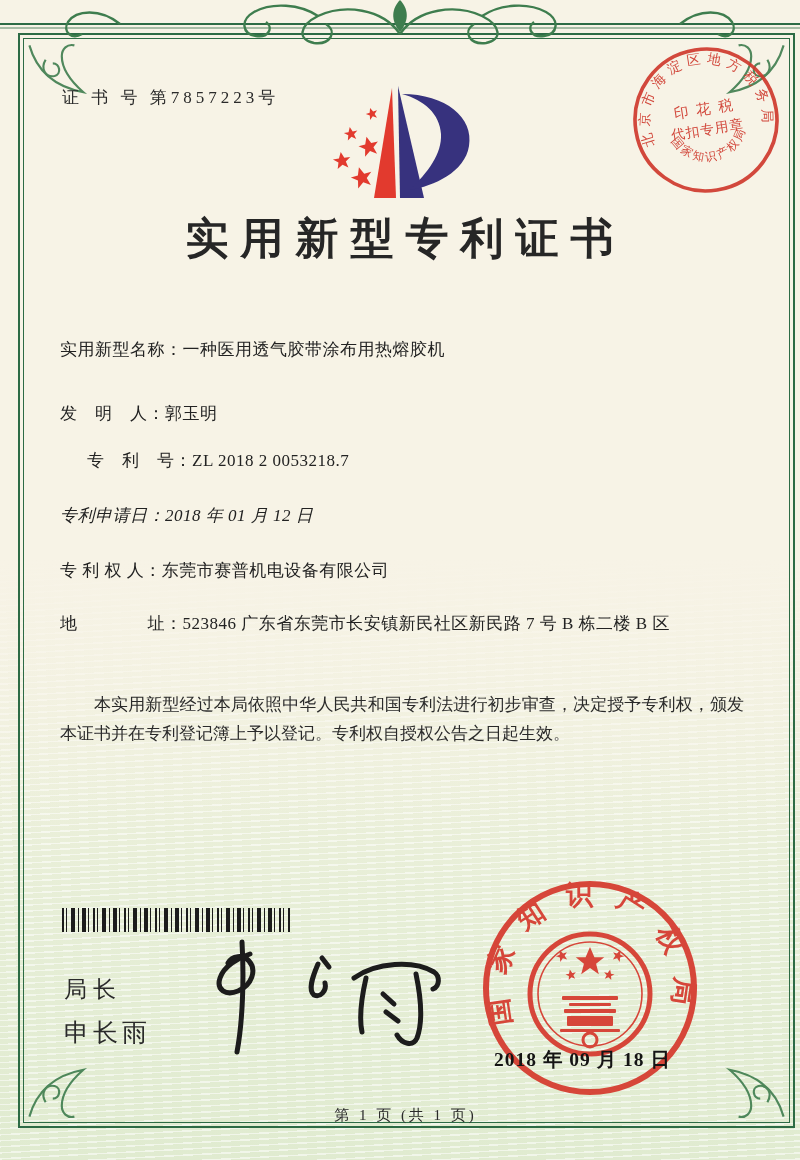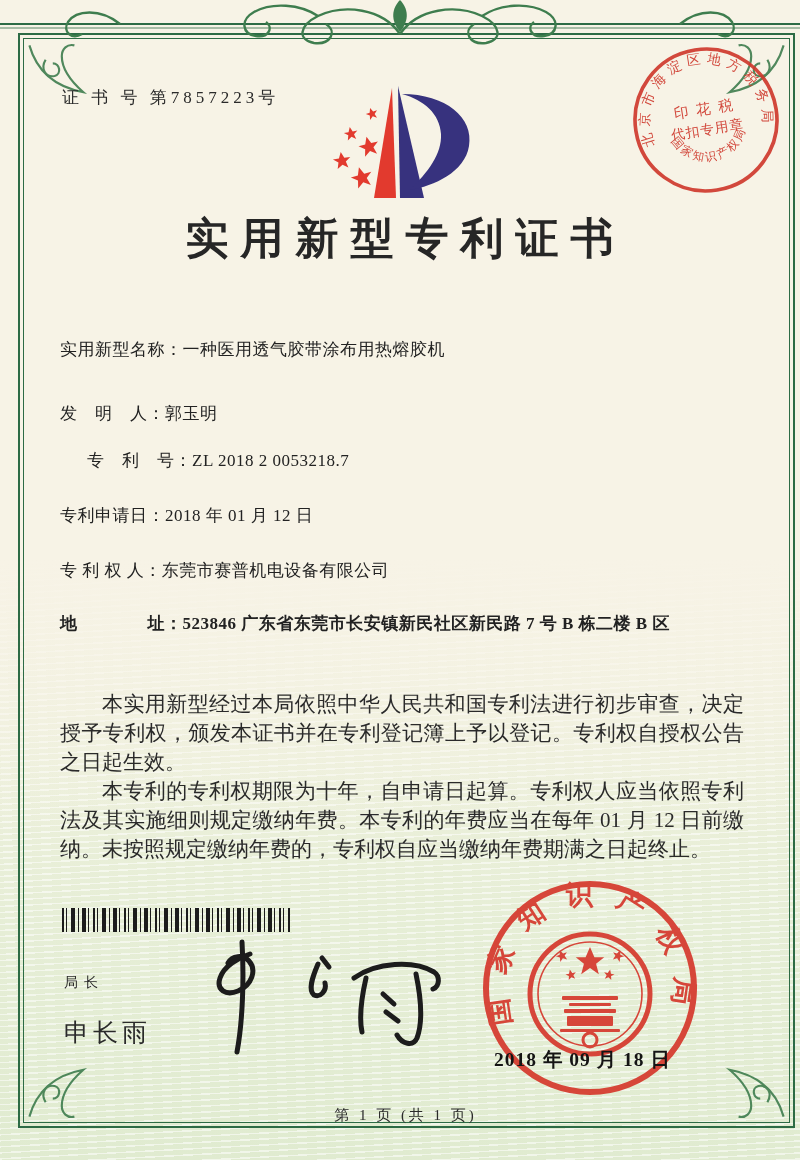--- a/index.html
+++ b/index.html
@@ -28,32 +28,32 @@
   .cert-no{left:62px; top:86px; font-size:17px; letter-spacing:4px;}
   .logo{left:328px; top:84px; width:150px; height:120px;}
   .tax-stamp{left:630px; top:44px; width:152px; height:152px; transform:rotate(-9deg); opacity:.92; z-index:4;}
   .title{left:0; top:210px; width:100%; text-align:center; font-size:43px; font-weight:600; letter-spacing:12px; color:#262626;}
   .field{left:60px; font-size:17px; letter-spacing:.5px; white-space:pre-wrap;}
   .field .lbl{color:#222;}
   .field .val{color:#222;}
   .f-name{top:338px;}
   .f-inventor{top:386px;margin-top:16px;}
   .f-patno{top:449px;margin-left:27px;}
-  .f-filing{top:504px;}
+  .f-filing{top:504px;font-style:italic;}
   .f-patentee{top:559px;text-align:right;}
-  .f-address{top:610px; width:668px; line-height:28px;font-weight:bold;}
+  .f-address{top:610px; width:668px; line-height:28px;}
   .f-grantdate{top:659px;}
   .f-grantno{left:455px; top:659px; font-size:17px;}
-  .body-text{left:60px; top:690px; width:684px; font-size:21px; line-height:29px; text-align:justify;}
+  .body-text{left:60px; top:690px; width:684px; font-size:17px; line-height:29px; text-align:justify;}
   .body-text p{margin:0; text-indent:2em;}
   .barcode{left:62px; top:908px; width:228px; height:24px; z-index:3;
     background-image:
       repeating-linear-gradient(90deg,#1c1c1c 0 2px,transparent 2px 4px,#1c1c1c 4px 5px,transparent 5px 9px,#1c1c1c 9px 13px,transparent 13px 16px,#1c1c1c 16px 17px,transparent 17px 20px,#1c1c1c 20px 24px,transparent 24px 26px,#1c1c1c 26px 27px,transparent 27px 31px);
   }
-  .sig-title{left:64px; top:974px; font-size:14px; letter-spacing:6px;}
+  .sig-title{left:64px; top:974px; font-size:23px; letter-spacing:6px;}
   .sig-name{left:64px; top:1016px; font-size:25px; letter-spacing:4px;}
   .signature{left:180px; top:932px; width:280px; height:132px; z-index:4;}
   .seal{left:474px; top:872px; width:232px; height:232px; opacity:.92; z-index:4;}
   .seal-date{left:494px; top:1046px; width:200px; font-size:19.5px; font-weight:600; letter-spacing:1px; color:#141414; z-index:5;}
   .footer{left:0; top:1106px; width:100%; text-align:center; font-size:15px; letter-spacing:3px;}
 </style>
 </head>
 <body>
 
 <div class="page">
@@ -145,21 +145,20 @@
   <div class="abs field f-filing"><span class="lbl">专利申请日：</span><span class="val">2018 年 01 月 12 日</span></div>
 
   <div class="abs field f-patentee"><span class="lbl">专 利 权 人：</span><span class="val">东莞市赛普机电设备有限公司</span></div>
 
   <div class="abs field f-address"><span class="lbl">地　　　　址：</span><span class="val">523846 广东省东莞市长安镇新民社区新民路 7 号 B 栋二楼 B 区</span></div>
 
 
 
   <div class="abs body-text">
     <p>本实用新型经过本局依照中华人民共和国专利法进行初步审查，决定授予专利权，颁发本证书并在专利登记簿上予以登记。专利权自授权公告之日起生效。</p>
-    <p>本专利的专利权期限为十年，自申请日起算。专利权人应当依照专利法及其实施细则规定缴纳年费。本专利的年费应当在每年 01 月 12 日前缴纳。未按照规定缴纳年费的，专利权自应当缴纳年费期满之日起终止。</p>
   </div>
 
   <div class="abs barcode"></div>
 
   <div class="abs sig-title">局长</div>
   <div class="abs sig-name">申长雨</div>
 
   <svg class="abs signature" viewBox="0 0 280 132">
     <g stroke="#1c1c1c" stroke-width="5" fill="none" stroke-linecap="round">
       <path d="M62,10 C64,44 63,88 57,120"></path>

